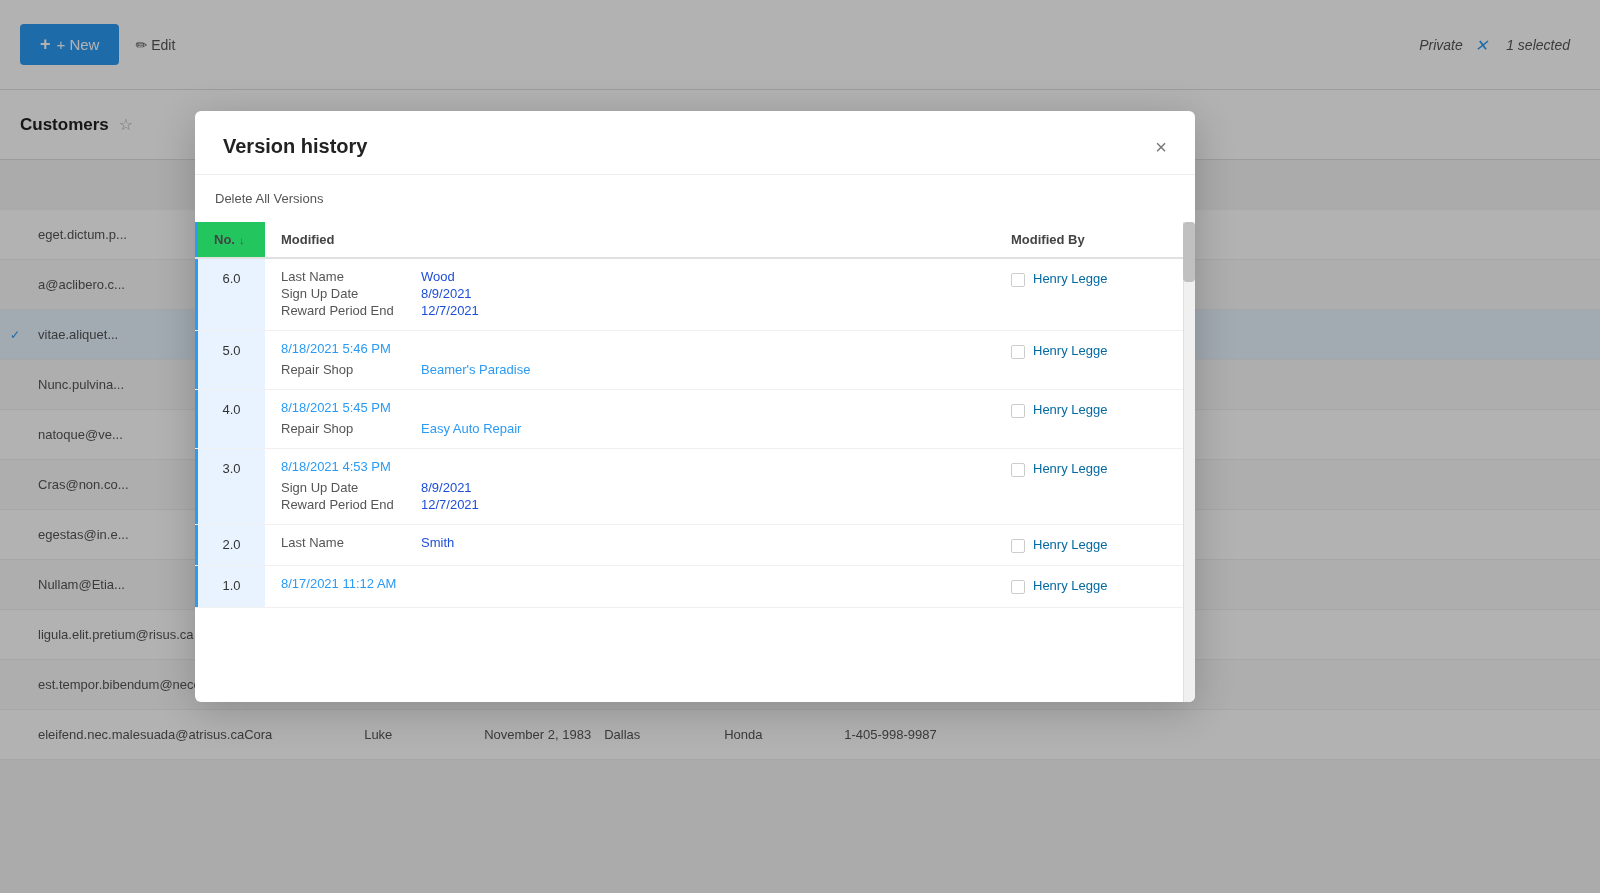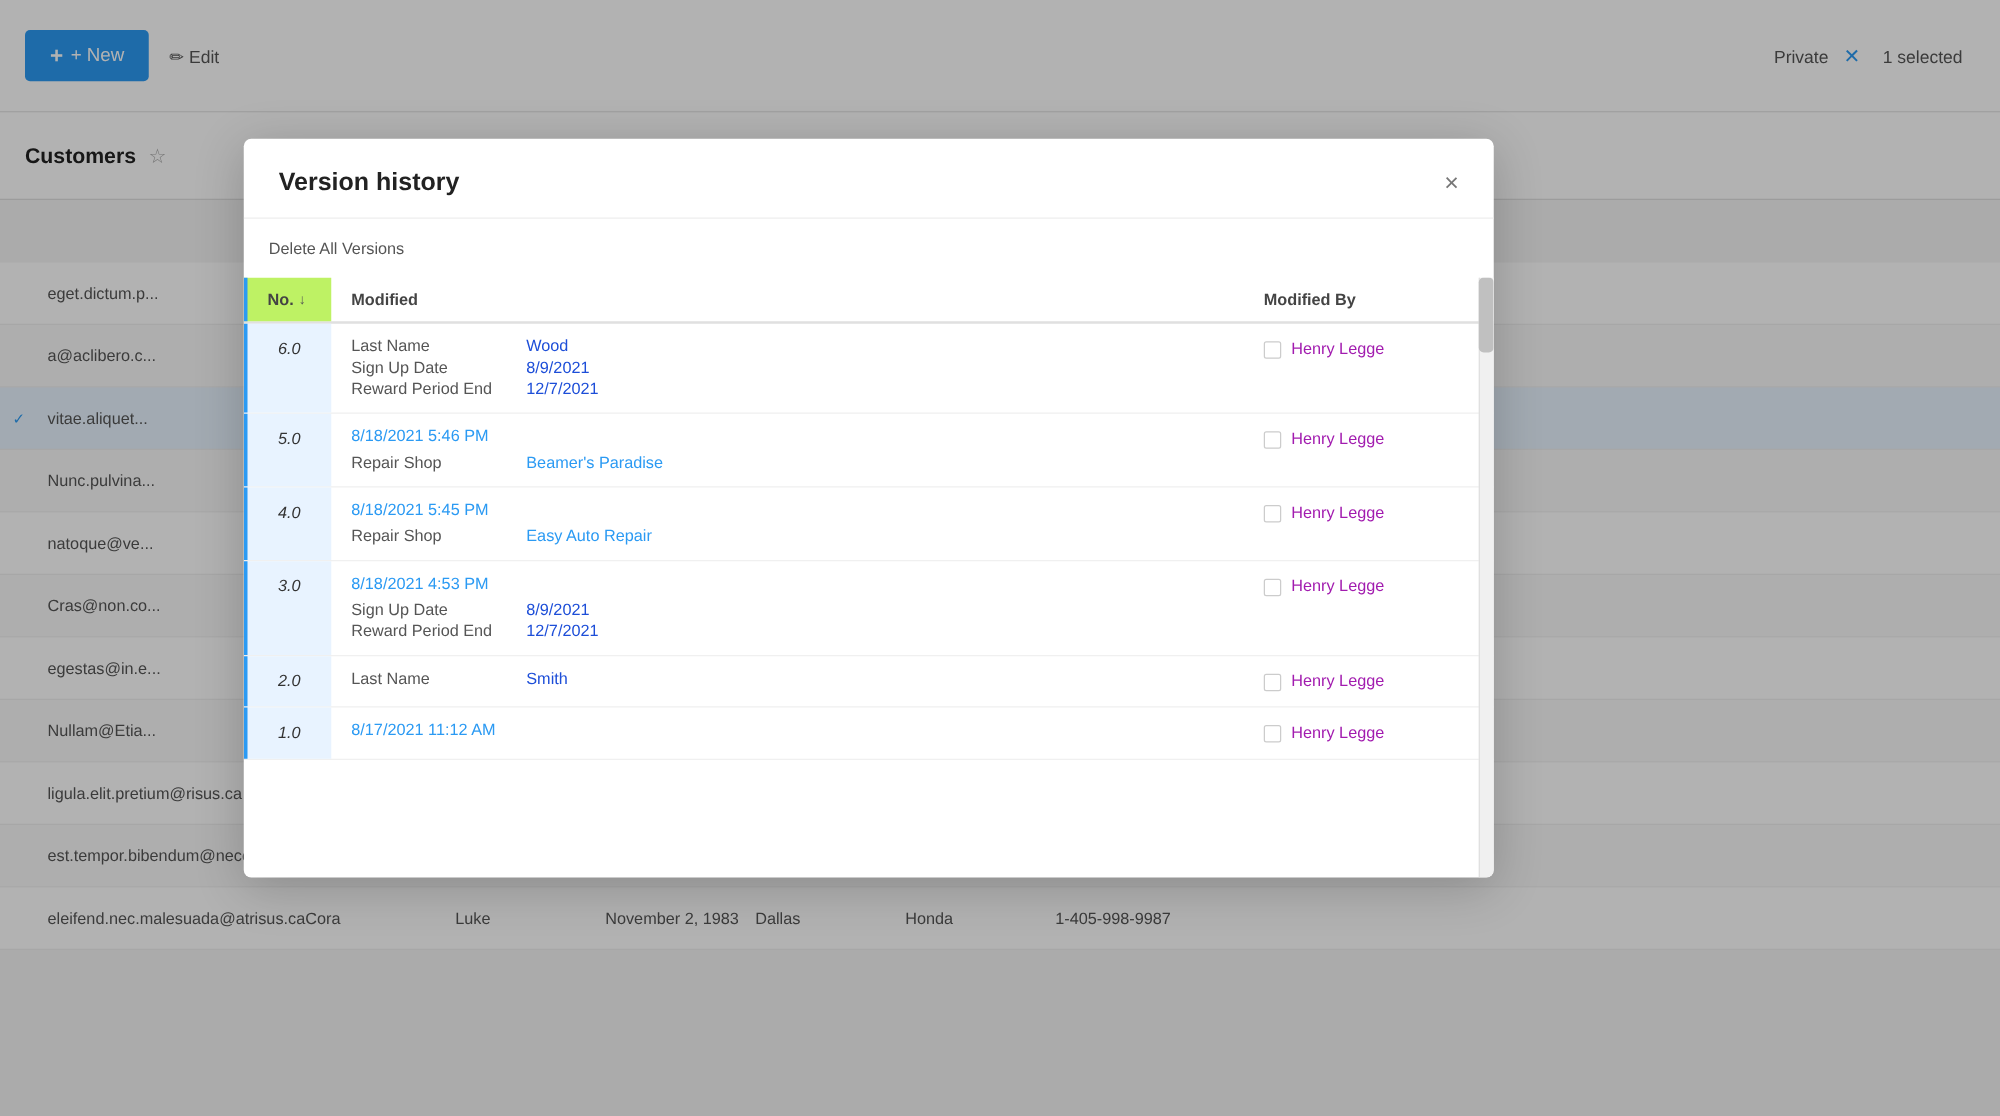--- a/index.html
+++ b/index.html
@@ -9,21 +9,21 @@
     .bg-page { position: absolute; top: 0; left: 0; width: 100%; height: 100%; background: #f5f5f5; }
 
     
     .top-bar { position: absolute; top: 0; left: 0; width: 100%; height: 90px; background: #fff; border-bottom: 1px solid #e0e0e0; display: flex; align-items: center; padding: 0 20px; }
 
     .new-button { background: #2b9af3; color: #fff; border: none; border-radius: 4px; padding: 10px 20px; font-size: 15px; cursor: pointer; display: flex; align-items: center; gap: 6px; font-weight: 500; }
     .new-button .plus { font-size: 18px; font-weight: bold; }
 
     .edit-btn { background: none; border: none; color: #555; cursor: pointer; display: flex; align-items: center; gap: 4px; font-size: 14px; margin-left: 16px; }
 
-    .right-info { position: absolute; right: 30px; top: 50%; transform: translateY(-50%); display: flex; align-items: center; gap: 12px; font-size: 14px; color: #555; }
+    .right-info { position: absolute; right: 30px; top: 50%; transform: translateY(-50%); display: flex; align-items: center; gap: 12px; font-size: 14px; color: #555; font-style: italic; }
     .close-x { color: #2b9af3; font-size: 16px; cursor: pointer; margin-right: 6px; }
 
     
     .page-title-area { position: absolute; top: 90px; left: 0; width: 100%; height: 70px; background: #fff; display: flex; align-items: center; padding: 0 20px; border-bottom: 1px solid #e0e0e0; }
     .page-title { font-size: 17px; font-weight: 600; color: #222; margin-right: 10px; }
     .star-icon { color: #aaa; font-size: 16px; cursor: pointer; }
 
     
     .bg-table { position: absolute; top: 210px; left: 0; width: 100%; }
     .bg-row { height: 50px; display: flex; align-items: center; padding: 0 10px; border-bottom: 1px solid #f0f0f0; background: #fff; font-size: 13px; color: #333; }
@@ -41,38 +41,38 @@
     .modal-header { padding: 24px 28px 16px; display: flex; align-items: center; justify-content: space-between; border-bottom: 1px solid #eee; }
     .modal-title { font-size: 20px; font-weight: 600; color: #222; }
     .modal-close { background: none; border: none; font-size: 20px; color: #777; cursor: pointer; line-height: 1; }
 
     .modal-body { padding: 0; }
     .delete-all-btn { display: inline-block; margin: 16px 20px; color: #555; font-size: 13px; cursor: pointer; background: none; border: none; }
     .vh-table-wrap { height: 480px; overflow: hidden; position: relative; }
 
     .vh-header { display: flex; background: #fff; border-bottom: 2px solid #e0e0e0; padding: 0; }
     .vh-header-col { padding: 10px 16px; font-weight: 600; color: #444; font-size: 13px; display: flex; align-items: center; gap: 4px; }
-    .vh-col-no { width: 70px; border-left: 3px solid #2b9af3; background: #bef264; }
+    .vh-col-no { width: 70px; border-left: 3px solid #2b9af3; background: #22c55e; }
     .vh-col-modified { flex: 1; align-items: flex-end; }
     .vh-col-modby { width: 200px; }
 
     .vh-scrollbar { position: absolute; right: 0; top: 0; width: 12px; height: 100%; background: #f0f0f0; border-left: 1px solid #e0e0e0; }
     .vh-scrollbar-thumb { position: absolute; top: 0; right: 0; width: 12px; height: 60px; background: #c0c0c0; border-radius: 4px; }
 
     .vh-version-row { display: flex; border-bottom: 1px solid #f0f0f0; }
-    .vh-no-cell { width: 70px; border-left: 3px solid #2b9af3; background: #e8f3ff; display: flex; align-items: flex-start; justify-content: center; padding: 12px 8px; font-size: 13px; color: #333; font-weight: 500; font-style: italic; }
+    .vh-no-cell { width: 70px; border-left: 3px solid #2b9af3; background: #e8f3ff; display: flex; align-items: flex-start; justify-content: center; padding: 12px 8px; font-size: 13px; color: #333; font-weight: 500; }
     .vh-content-cell { flex: 1; padding: 10px 16px; }
     .vh-modby-cell { width: 200px; display: flex; align-items: flex-start; padding: 12px 16px; gap: 8px; }
     .vh-date { color: #2b9af3; font-size: 13px; cursor: pointer; margin-bottom: 6px; }
     .vh-change { display: flex; gap: 20px; color: #444; font-size: 13px; margin-bottom: 2px; }
     .vh-change-field { color: #555; min-width: 120px; }
     .vh-change-val { color: #1d4ed8; }
     .vh-change-val.link { color: #2b9af3; cursor: pointer; }
     .modby-cb { width: 14px; height: 14px; border: 1px solid #ccc; border-radius: 2px; margin-top: 2px; flex-shrink: 0; }
-    .modby-name { font-size: 13px; color: #a21caf; }
+    .modby-name { font-size: 13px; color: #0369a1; }
 
     
     .sort-icon { font-size: 11px; color: #555; }
   </style>
 </head>
 <body>
 
 <div class="bg-page"></div>
 
 <div class="top-bar">

